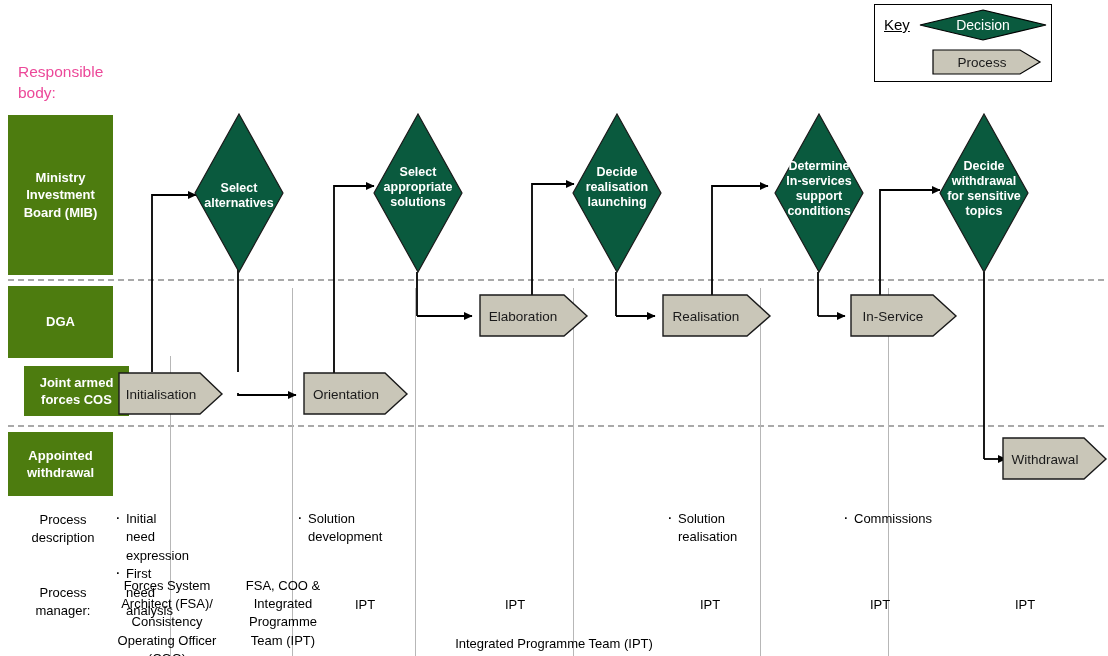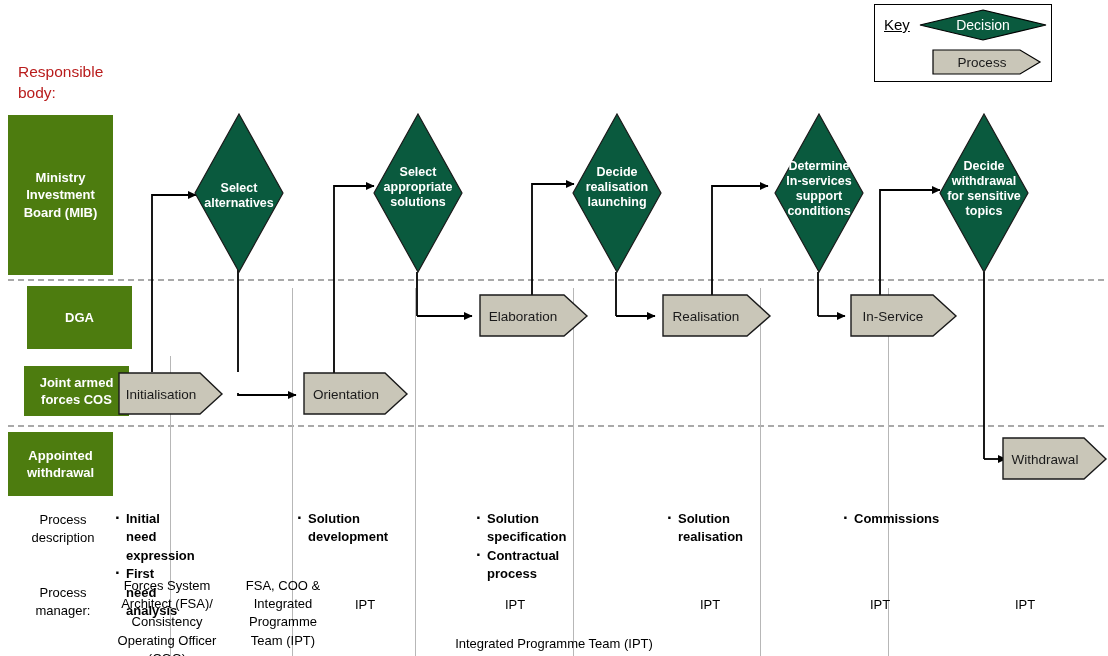--- a/index.html
+++ b/index.html
@@ -19,21 +19,21 @@
     overflow: hidden;
   }
   .abs { position: absolute; }
 
   
   #resp-header {
     left: 18px;
     top: 62px;
     width: 120px;
     font-size: 15.5px;
-    color: #b91c1c;
+    color: #ec4899;
     line-height: 1.35;
   }
 
   
   .band-label {
     background: #4d7c0f;
     color: #ffffff;
     font-weight: bold;
     font-size: 13px;
     line-height: 1.32;
@@ -116,21 +116,20 @@
   .cell.center { text-align: center; }
   .bullets {
     margin: 0;
     padding: 0;
     list-style: none;
   }
   .bullets li {
     position: relative;
     padding-left: 11px;
     line-height: 1.42;
-    font-weight: bold;
   }
   .bullets li:before {
     content: "\00B7";
     position: absolute;
     left: 0;
     top: -1px;
     font-size: 17px;
     line-height: 1.1;
   }
   #ipt-caption {
@@ -154,21 +153,21 @@
     <text x="65" y="22" text-anchor="middle" font-size="14" font-family="Liberation Sans, sans-serif" fill="#ffffff">Decision</text>
   </svg>
   <svg class="abs" style="left:932px; top:48px;" width="110" height="28">
     <polygon points="1,2 88,2 108,14 88,26 1,26" fill="#c9c6b8" stroke="#000" stroke-width="1.2"></polygon>
     <text x="50" y="19" text-anchor="middle" font-size="13.5" font-family="Liberation Sans, sans-serif" fill="#1a1a1a">Process</text>
   </svg>
 
   <div class="abs" id="resp-header">Responsible body:</div>
 
   <div class="abs band-label" style="left:8px; top:115px; width:105px; height:160px;">Ministry Investment Board (MIB)</div>
-  <div class="abs band-label" style="left:8px; top:286px; width:105px; height:63px;margin-left:19px;">DGA</div>
+  <div class="abs band-label" style="left:8px; top:286px; width:105px; height:72px;">DGA</div>
   <div class="abs band-label" style="left:8px; top:366px; width:105px; height:50px;margin-left:16px;">Joint armed forces COS</div>
   <div class="abs band-label" style="left:8px; top:432px; width:105px; height:64px;">Appointed withdrawal</div>
 
   <div class="abs hdash" style="top:279px;"></div>
   <div class="abs hdash" style="top:425px;"></div>
 
   <div class="abs vsep" style="left:170px; top:356px; height:300px;"></div>
   <div class="abs vsep" style="left:292px; top:288px; height:368px;"></div>
   <div class="abs vsep" style="left:415px; top:288px; height:368px;"></div>
   <div class="abs vsep" style="left:573px; top:288px; height:368px;"></div>
@@ -304,24 +303,20 @@
 
   <ul class="abs bullets cell" style="left:115px; top:510px; width:62px;">
     <li>Initial need expression</li>
     <li>First need analysis</li>
   </ul>
 
   <ul class="abs bullets cell" style="left:297px; top:510px; width:95px;">
     <li>Solution development</li>
   </ul>
 
-  <ul class="abs bullets cell" style="left:476px; top:510px; width:80px;">
-    <li>Solution specification</li>
-    <li>Contractual process</li>
-  </ul>
 
   <ul class="abs bullets cell" style="left:667px; top:510px; width:80px;">
     <li>Solution realisation</li>
   </ul>
 
   <ul class="abs bullets cell" style="left:843px; top:510px; width:95px;">
     <li>Commissions</li>
   </ul>
 
 

